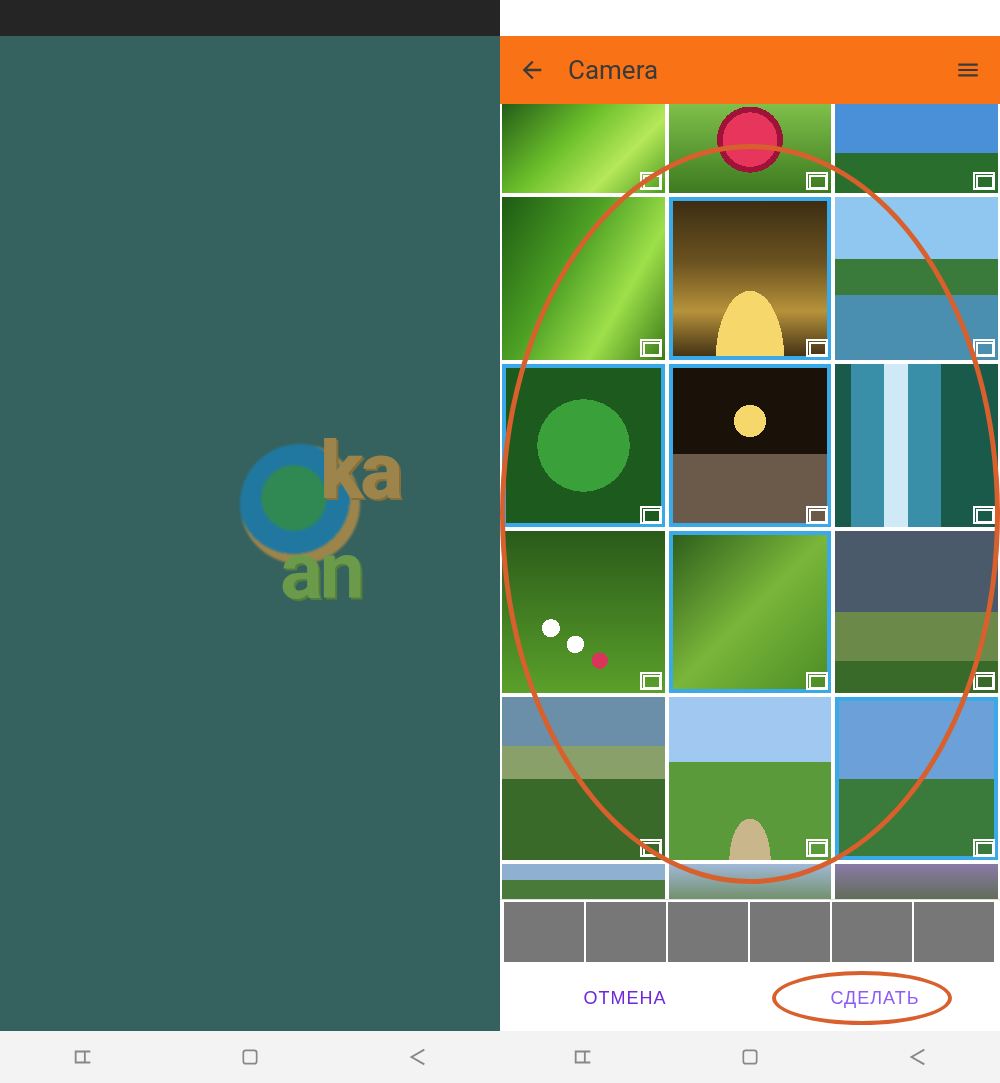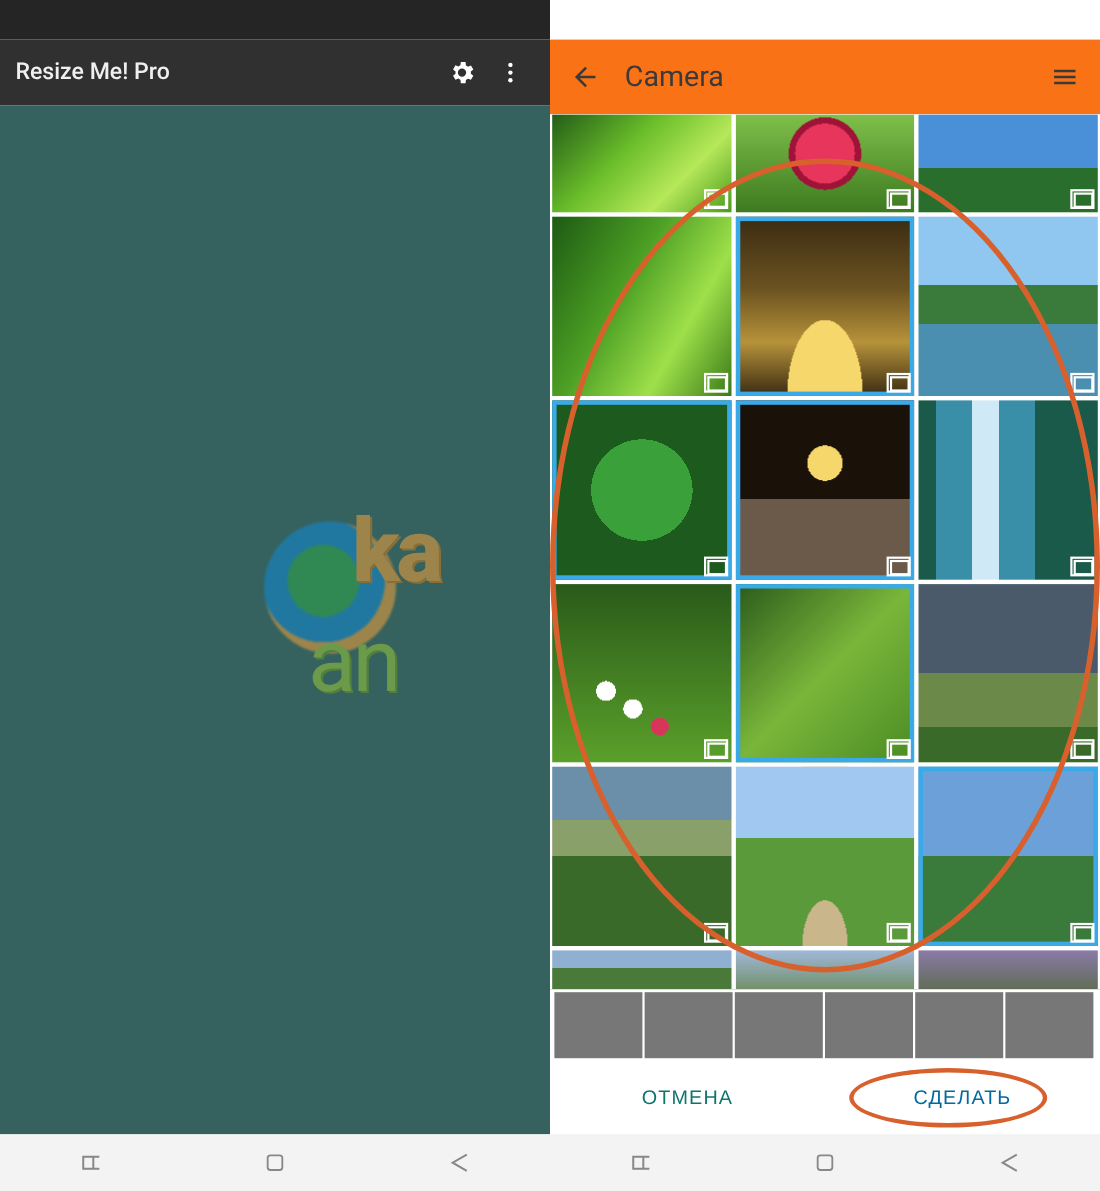--- a/index.html
+++ b/index.html
@@ -41,21 +41,21 @@
   .watermark .swirl {
     position:absolute; left:0; top:40px; width:120px; height:120px; border-radius:50%;
     background: radial-gradient(circle at 45% 45%, #2ca84a 0 35%, #0f8bd6 35% 60%, #f3a13b 60% 80%, transparent 80%);
     filter: blur(1px);
   }
   .watermark .text1 {
     position:absolute; left:80px; top:20px; font-size:80px; font-weight:800;
     color:#f3a13b; text-shadow:2px 2px 0 #c97a19; letter-spacing:-3px;
   }
   .watermark .text2 {
-    position:absolute; left:40px; top:120px; font-size:80px; font-weight:400;
+    position:absolute; left:40px; top:120px; font-size:80px; font-weight:700;
     color:#98c93c; text-shadow:2px 2px 0 #6b9821; letter-spacing:-3px;
   }
   .menu { list-style:none; z-index:2; color:#e5e5e5; }
   .menu li {
     display:flex; align-items:center; gap:22px; padding:18px 10px; font-size:22px;
     cursor:pointer; position:relative;
   }
   .menu .mi-icon { width:28px; height:28px; display:flex; align-items:center; justify-content:center; }
   .highlight-ellipse {
     position:absolute; border:4px solid #d8602c; border-radius:50%;
@@ -95,22 +95,22 @@
   }
   .strip .s { flex:0 0 auto; width:80px; height:60px; background:#777; }
   .actions {
     height:66px; display:flex; align-items:center; background:#fff;
     position:relative;
   }
   .actions button {
     flex:1; border:none; background:none; font-size:18px; letter-spacing:1px;
     font-weight:500; cursor:pointer; padding:20px 0;
   }
-  .actions .cancel { color:#0f766e; }
-  .actions .do { color:#0369a1; }
+  .actions .cancel { color:#6d28d9; }
+  .actions .do { color:#8b5cf6; }
   .actions .highlight-ellipse { width:180px; height:54px; right:48px; top:6px; }
   
   .navbar {
     height:52px; background:#f3f3f3; display:flex; align-items:center; justify-content:space-around;
     color:#777;
   }
   .navbar .nb { width:26px; height:26px; display:flex; align-items:center; justify-content:center; cursor:pointer;}
   
   .bg-grass { background:linear-gradient(135deg,#235c18 0%, #6bbf2a 40%, #b6e85a 70%, #4a9b1e 100%);}
   .bg-berry { background:radial-gradient(circle at 50% 40%, #e8355b 0 28%, #a01338 28% 34%, transparent 34%), linear-gradient(#7fbf4a,#3d7a20);}
@@ -129,35 +129,20 @@
   .bg-bluesel { background:linear-gradient(#6ba0d8 0 50%, #3a7a3a 50% 100%);}
   .bg-partial1 { background:linear-gradient(#8fb0d0 0 40%, #4a7a3a 40% 100%);}
   .bg-partial2 { background:linear-gradient(#a0b8d8,#6b8a5a);}
   .bg-partial3 { background:linear-gradient(#8a7aa8,#5a6b4a);}
 </style>
 </head>
 <body>
 
 <div class="screen left">
   <div class="statusbar"></div>
-  <div class="appbar">
-    <div class="title">Resize Me! Pro</div>
-    <div class="icon-btn">
-      <svg width="26" height="26" viewBox="0 0 24 24" fill="#fff">
-          <path d="M19.4 13a7.5 7.5 0 000-2l2.1-1.6-2-3.4-2.5 1a7.5 7.5 0 00-1.7-1L15 3h-4l-.3 2.9a7.5 7.5 0 00-1.7 1l-2.5-1-2 3.4L6.6 11a7.5 7.5 0 000 2l-2.1 1.6 2 3.4 2.5-1a7.5 7.5 0 001.7 1L11 21h4l.3-2.9a7.5 7.5 0 001.7-1l2.5 1 2-3.4zM12 15.5A3.5 3.5 0 1115.5 12 3.5 3.5 0 0112 15.5z"></path>
-        </svg>
-    </div>
-    <div class="icon-btn">
-      <svg width="24" height="24" viewBox="0 0 24 24" fill="#fff">
-          <circle cx="12" cy="5" r="2"></circle>
-          <circle cx="12" cy="12" r="2"></circle>
-          <circle cx="12" cy="19" r="2"></circle>
-        </svg>
-    </div>
-  </div>
   <div class="body">
     <div class="watermark">
       <div class="swirl"></div>
       <div class="text1">ka</div>
       <div class="text2">an</div>
     </div>
   </div>
   <div class="navbar">
     <div class="nb">
       <svg width="22" height="22" viewBox="0 0 24 24" fill="none" stroke="#888" stroke-width="2">

